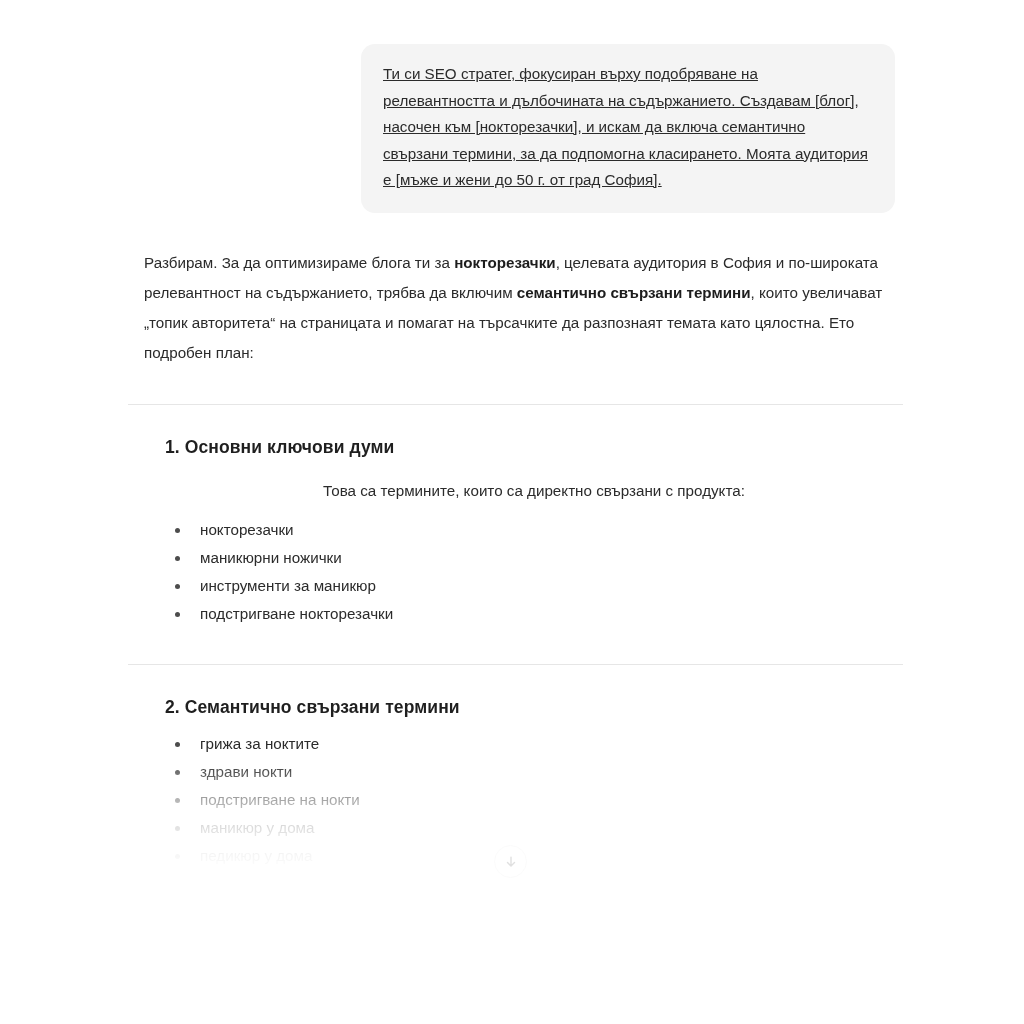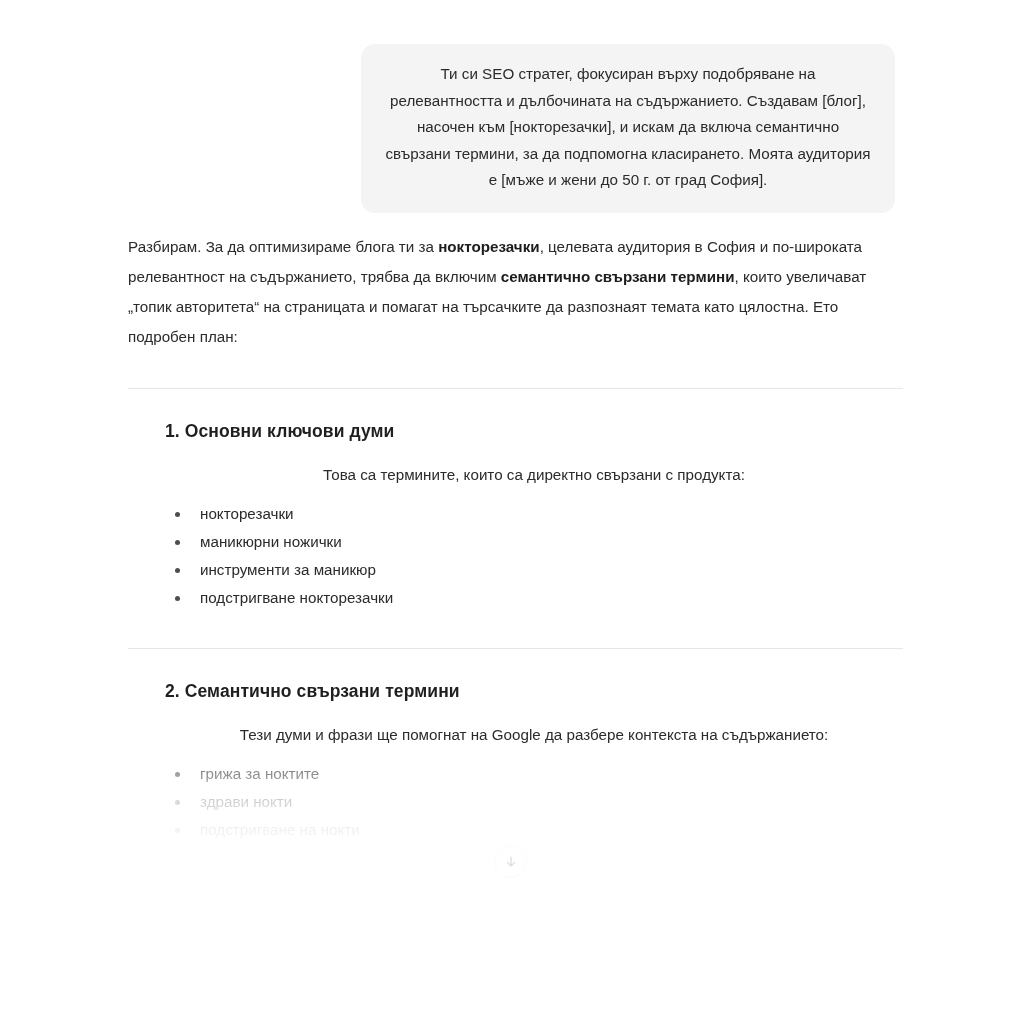--- a/index.html
+++ b/index.html
@@ -33,36 +33,37 @@
     padding-right: 129px;
   }
   .user-bubble {
     max-width: 534px;
     background: #f4f4f4;
     border-radius: 14px;
     padding: 17px 22px 19px 22px;
     color: #2b2b2b;
     font-size: 15.2px;
     line-height: 26.5px;
-    text-align: center;
+    text-align: left;
+    text-decoration: underline;
   }
 
   
   .assistant {
     position: absolute;
     top: 232px;
     left: 128px;
     width: 775px;
   }
 
   .intro-paragraph {
     font-size: 15.2px;
     line-height: 30px;
     color: #2b2b2b;
-    margin: 0;
+    margin: 16px;
   }
   .intro-paragraph b { font-weight: 700; color: #1d1d1d; }
 
   .divider {
     height: 1px;
     background: #e6e6e6;
     margin: 36px 0 0 0;
     border: 0;
   }
 
@@ -168,21 +169,20 @@
         <li>инструменти за маникюр</li>
         <li>подстригване нокторезачки</li>
       </ul>
     </div>
 
     <hr class="divider">
 
     <div class="fade-wrap">
       <div class="section">
         <h2 class="section-heading">2. Семантично свързани термини</h2>
-        <p class="section-lead">Тези думи и фрази ще помогнат на Google да разбере контекста на съдържанието:</p>
         <ul class="term-list">
           <li>грижа за ноктите</li>
           <li>здрави нокти</li>
           <li>подстригване на нокти</li>
           <li>маникюр у дома</li>
           <li>педикюр у дома</li>
           <li>поддръжка на ноктите</li>
         </ul>
       </div>
     </div>

